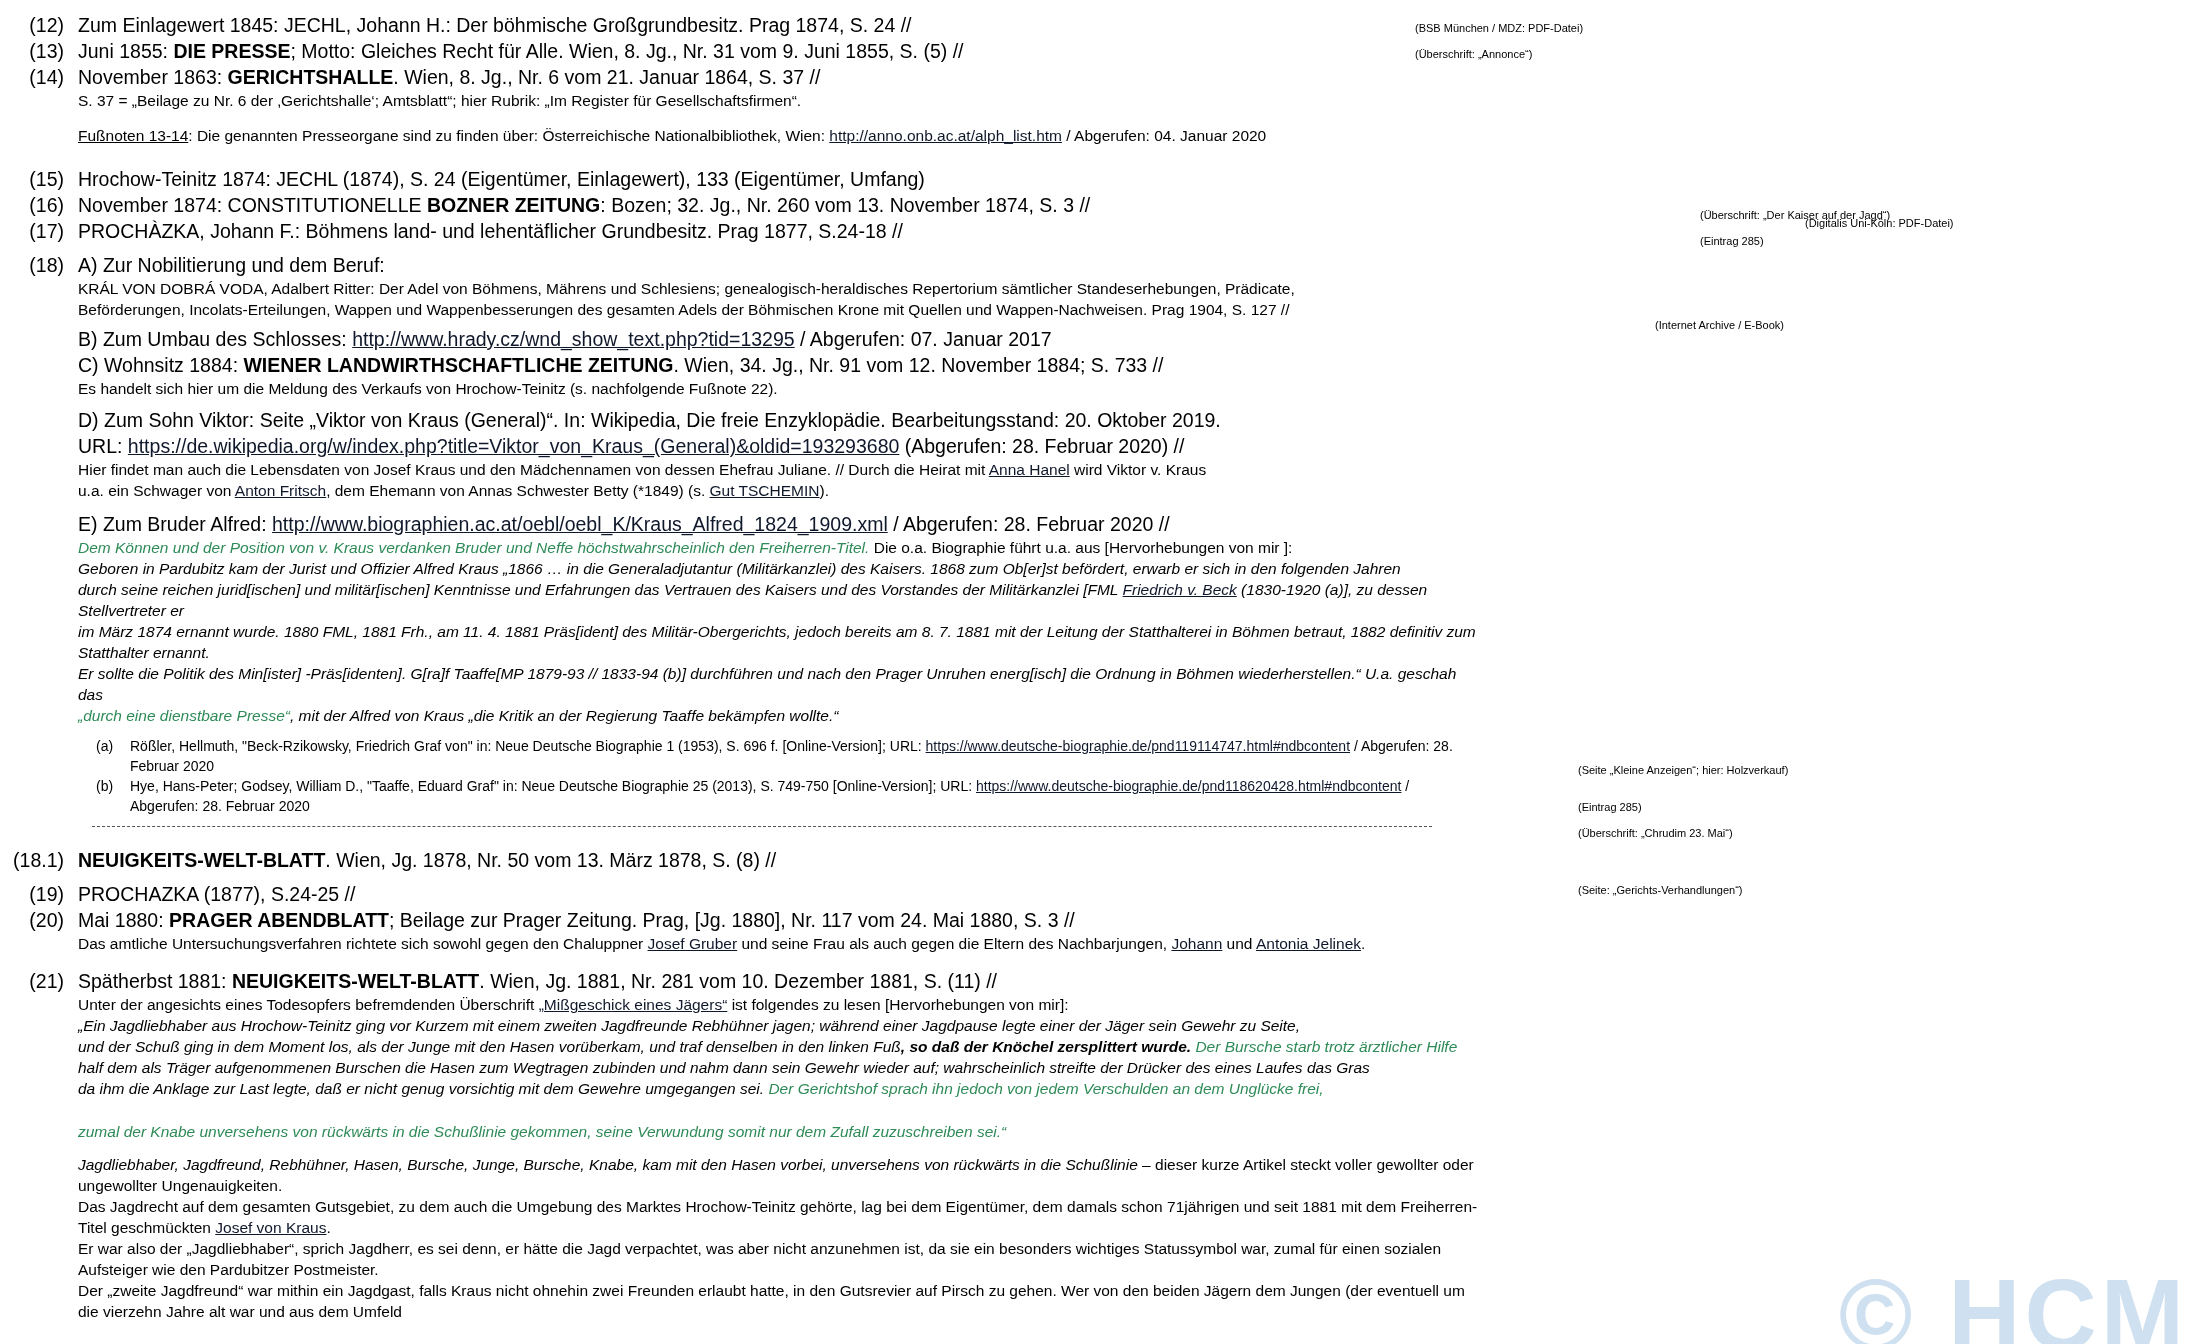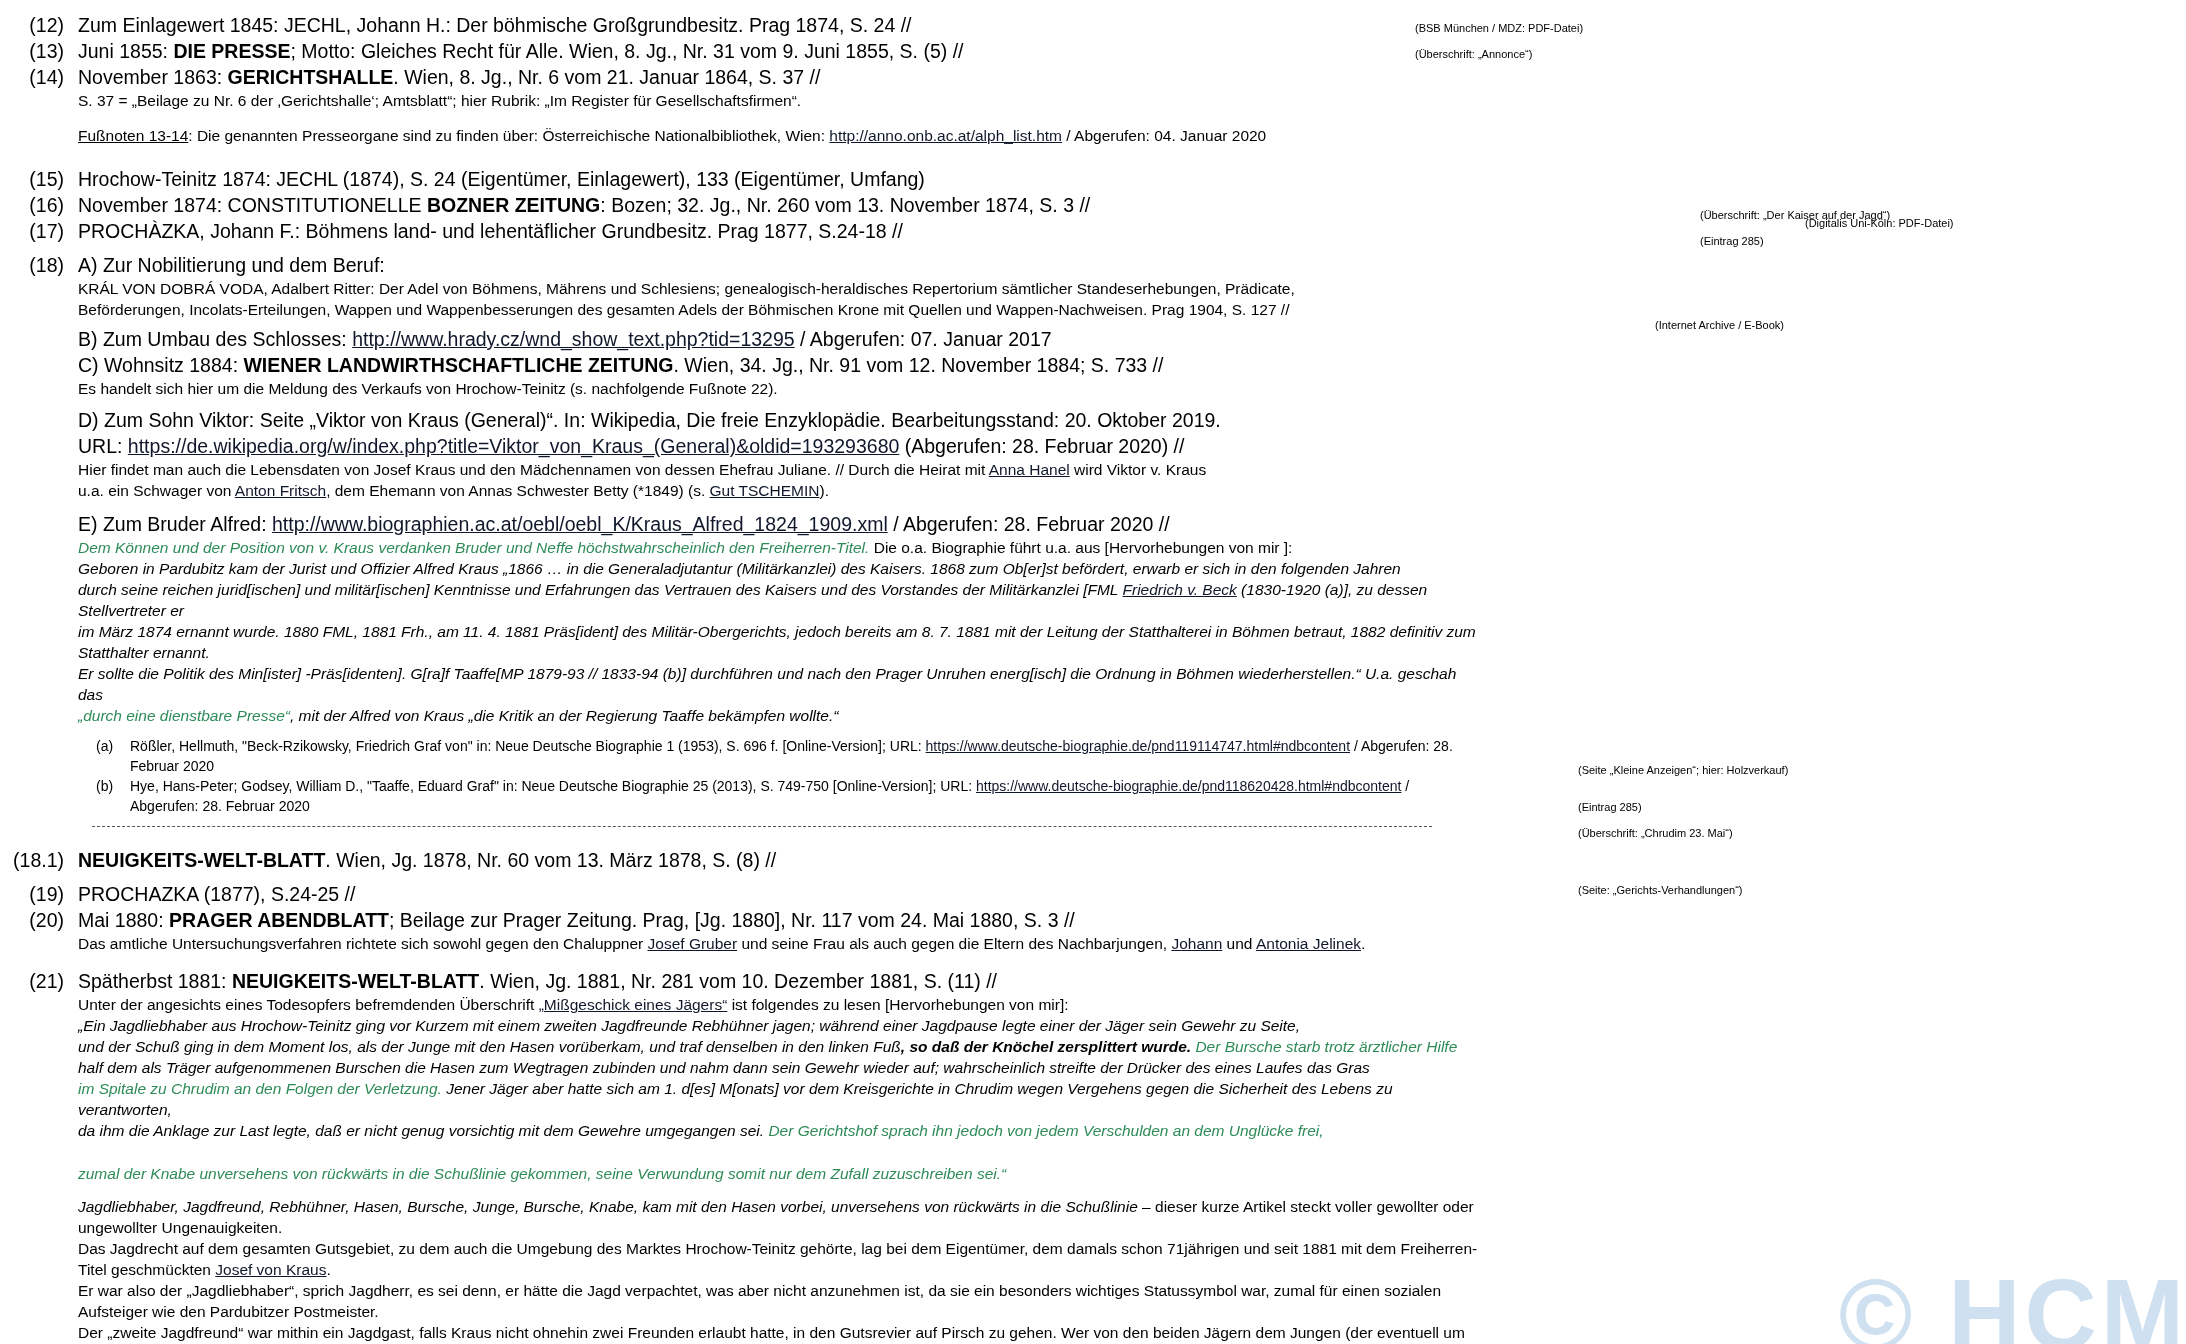--- a/index.html
+++ b/index.html
@@ -208,21 +208,21 @@
       </div>
     </div>
 
     <hr class="sep">
 
     <div class="spacer20"></div>
 
     <div class="entry">
       <div class="num">(18.1)</div>
       <div class="body">
-        <span class="b">NEUIGKEITS-WELT-BLATT</span><span>. Wien, Jg. 1878, Nr. 60 vom 13. März 1878, S. (8) //</span>
+        <span class="b">NEUIGKEITS-WELT-BLATT</span><span>. Wien, Jg. 1878, Nr. 50 vom 13. März 1878, S. (8) //</span>
       </div>
     </div>
 
     <div class="spacer8"></div>
 
     <div class="entry">
       <div class="num">(19)</div>
       <div class="body">PROCHAZKA (1877), S.24-25 //</div>
     </div>
 
@@ -247,23 +247,20 @@
           <span>Spätherbst 1881: </span><span class="b">NEUIGKEITS-WELT-BLATT</span><span>. Wien, Jg. 1881, Nr. 281 vom 10. Dezember 1881, S. (11) //</span>
         </div>
         <div class="sub">
           <span>Unter der angesichts eines Todesopfers befremdenden Überschrift </span><a class="link" href="#">„Mißgeschick eines Jägers“</a><span> ist folgendes zu lesen [Hervorhebungen von mir]:</span>
         </div>
         <div class="sub i">„Ein Jagdliebhaber aus Hrochow-Teinitz ging vor Kurzem mit einem zweiten Jagdfreunde Rebhühner jagen; während einer Jagdpause legte einer der Jäger sein Gewehr zu Seite,</div>
         <div class="sub i">
           <span>und der Schuß ging in dem Moment los, als der Junge mit den Hasen vorüberkam, </span><span class="olive">und traf denselben in den linken Fuß</span><span class="b">, so daß der Knöchel zersplittert wurde. </span><span class="green">Der Bursche starb trotz ärztlicher Hilfe</span>
         </div>
         <div class="sub i">half dem als Träger aufgenommenen Burschen die Hasen zum Wegtragen zubinden und nahm dann sein Gewehr wieder auf; wahrscheinlich streifte der Drücker des eines Laufes das Gras</div>
-        <div class="sub i">
-          <span class="green">im Spitale zu Chrudim an den Folgen der Verletzung.</span><span> Jener Jäger aber hatte sich am 1. d[es] M[onats] vor dem Kreisgerichte in Chrudim wegen Vergehens gegen die Sicherheit des Lebens zu verantworten,</span>
-        </div>
         <div class="sub i">
           <span>da ihm die Anklage zur Last legte, daß er nicht genug vorsichtig mit dem Gewehre umgegangen sei. </span><span class="green">Der Gerichtshof sprach ihn jedoch von jedem Verschulden an dem Unglücke frei,</span>
         </div>
         <div class="sub i green">zumal der Knabe unversehens von rückwärts in die Schußlinie gekommen, seine Verwundung somit nur dem Zufall zuzuschreiben sei.“</div>
 
         <div style="height:12px"></div>
 
         <div class="sub">
           <span class="i olive">Jagdliebhaber, Jagdfreund, Rebhühner, Hasen, Bursche, Junge, Bursche, Knabe, kam mit den Hasen vorbei, unversehens von rückwärts in die Schußlinie</span><span> – dieser kurze Artikel steckt voller gewollter oder ungewollter Ungenauigkeiten.</span>
         </div>

